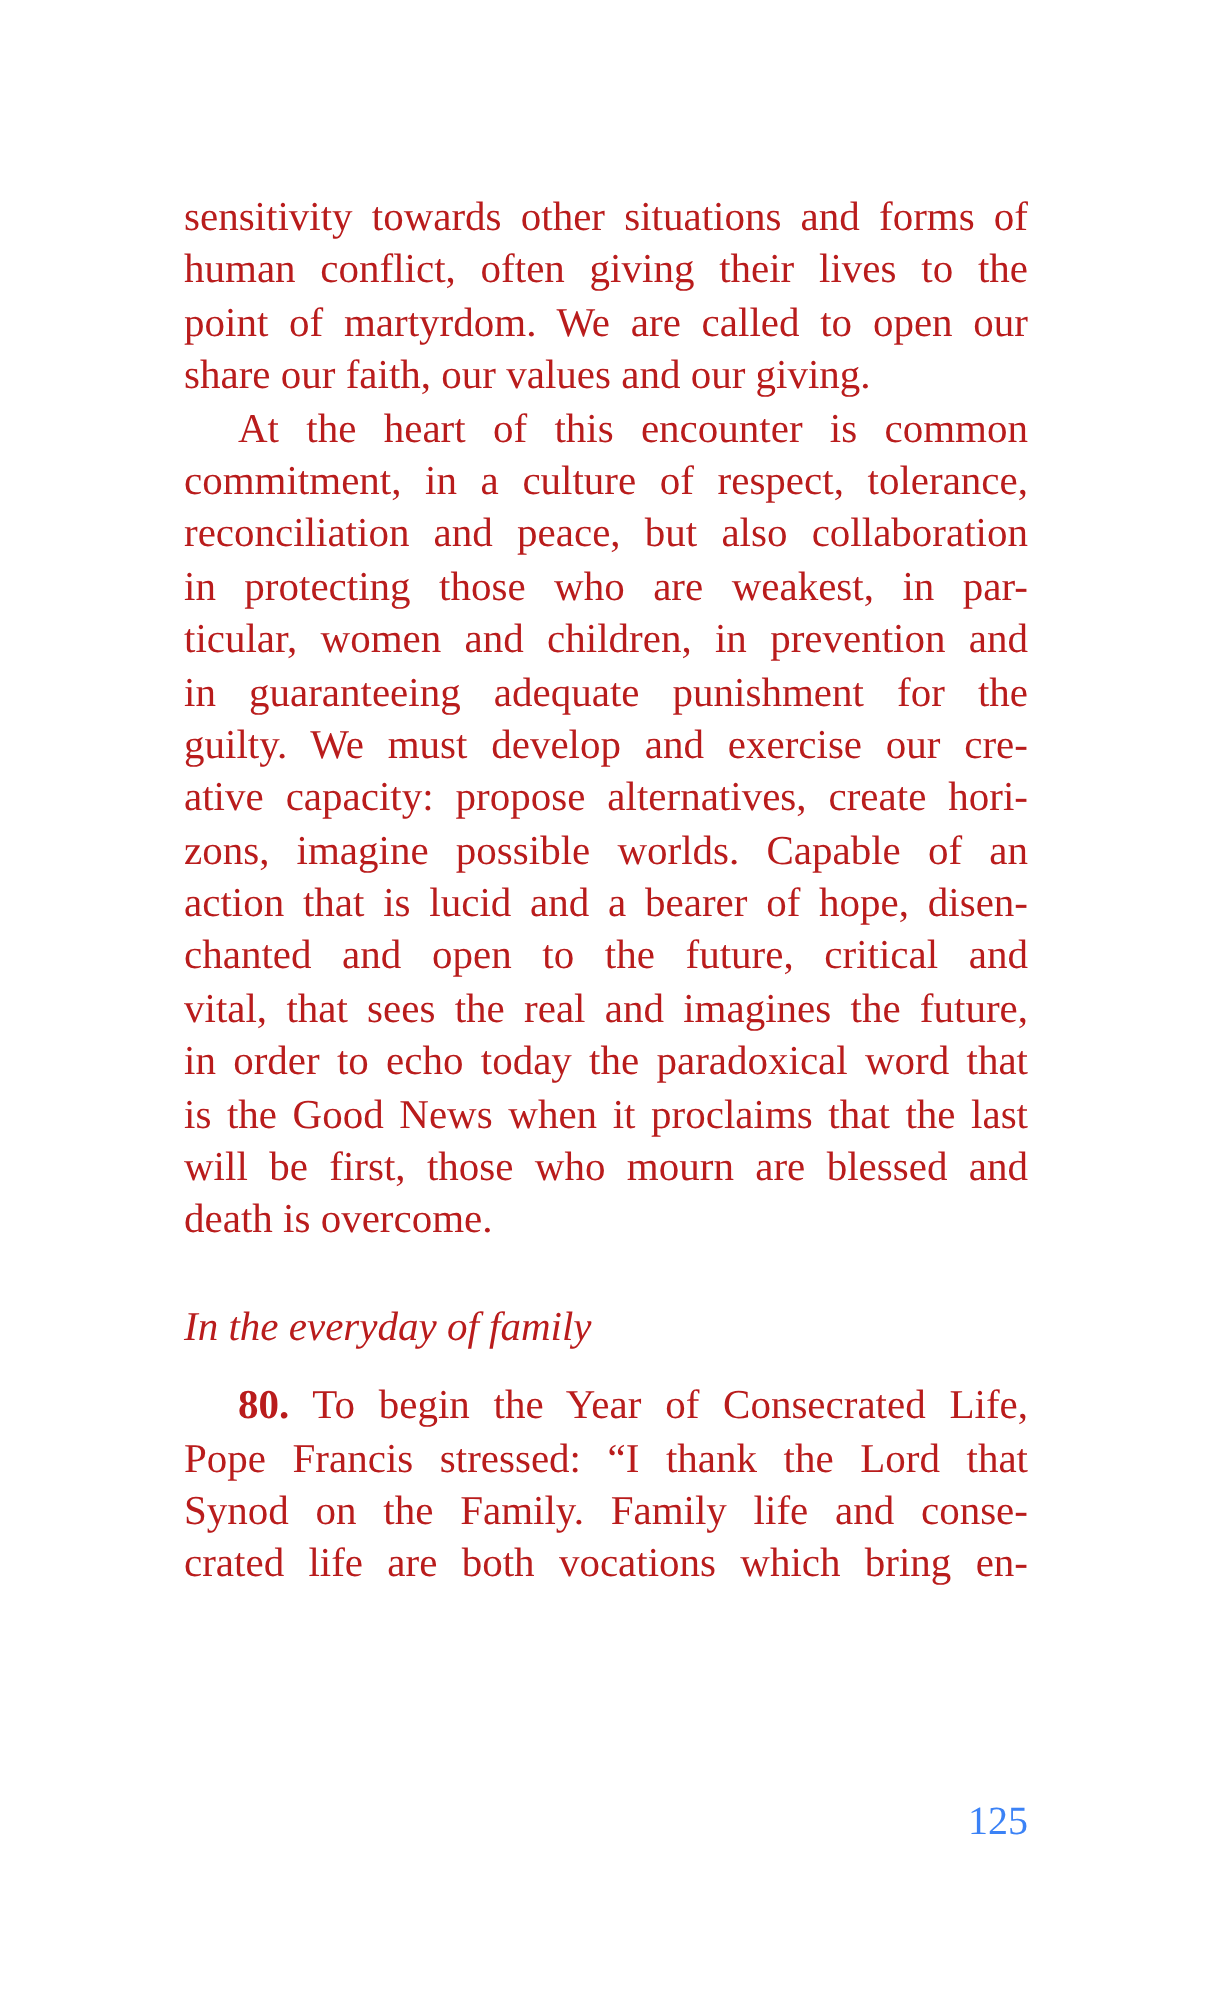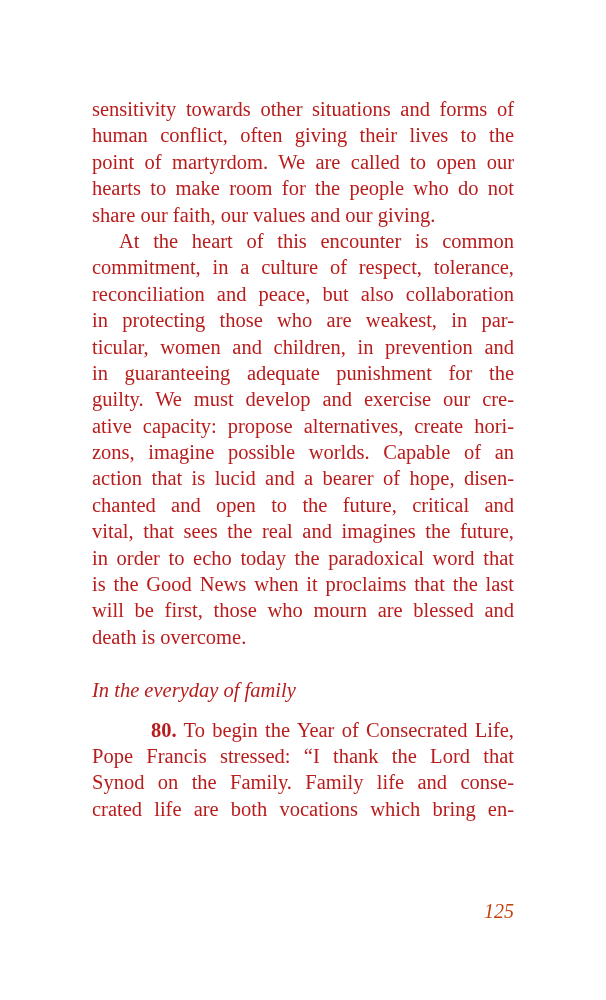--- a/index.html
+++ b/index.html
@@ -11,35 +11,34 @@
   }
   .line {
     display: block; height: 26.4px; line-height: 26.4px;
     text-align: justify; text-align-last: justify; white-space: nowrap;
   }
   .line.last { text-align-last: left; }
   .line.indent { text-indent: 27px; }
   .gap { height: 27px; }
   .heading { font-style: italic; height: 26.4px; line-height: 26.4px; }
   .gap2 { height: 13px; }
-  .num { font-weight: bold; margin-left: 32px; }
+  .num { font-weight: bold; }
   .pageno {
     position: absolute; left: 470px; top: 900px; width: 44px; text-align: right;
-    font-family: "Liberation Serif", "DejaVu Serif", serif; font-size: 20px; color: #c2410c; font-style: italic;
+    font-family: "Liberation Serif", "DejaVu Serif", serif; font-size: 20px; color: #3b82f6;
   }
 </style>
 </head>
 <body>
 
 <div class="page">
   <div>
     <span class="line">sensitivity towards other situations and forms of</span>
     <span class="line">human conflict, often giving their lives to the</span>
     <span class="line">point of martyrdom. We are called to open our</span>
-    <span class="line">hearts to make room for the people who do not</span>
     <span class="line last">share our faith, our values and our giving.</span>
   </div>
   <div>
     <span class="line indent">At the heart of this encounter is common</span>
     <span class="line">commitment, in a culture of respect, tolerance,</span>
     <span class="line">reconciliation and peace, but also collaboration</span>
     <span class="line">in protecting those who are weakest, in par-</span>
     <span class="line">ticular, women and children, in prevention and</span>
     <span class="line">in guaranteeing adequate punishment for the</span>
     <span class="line">guilty. We must develop and exercise our cre-</span>

